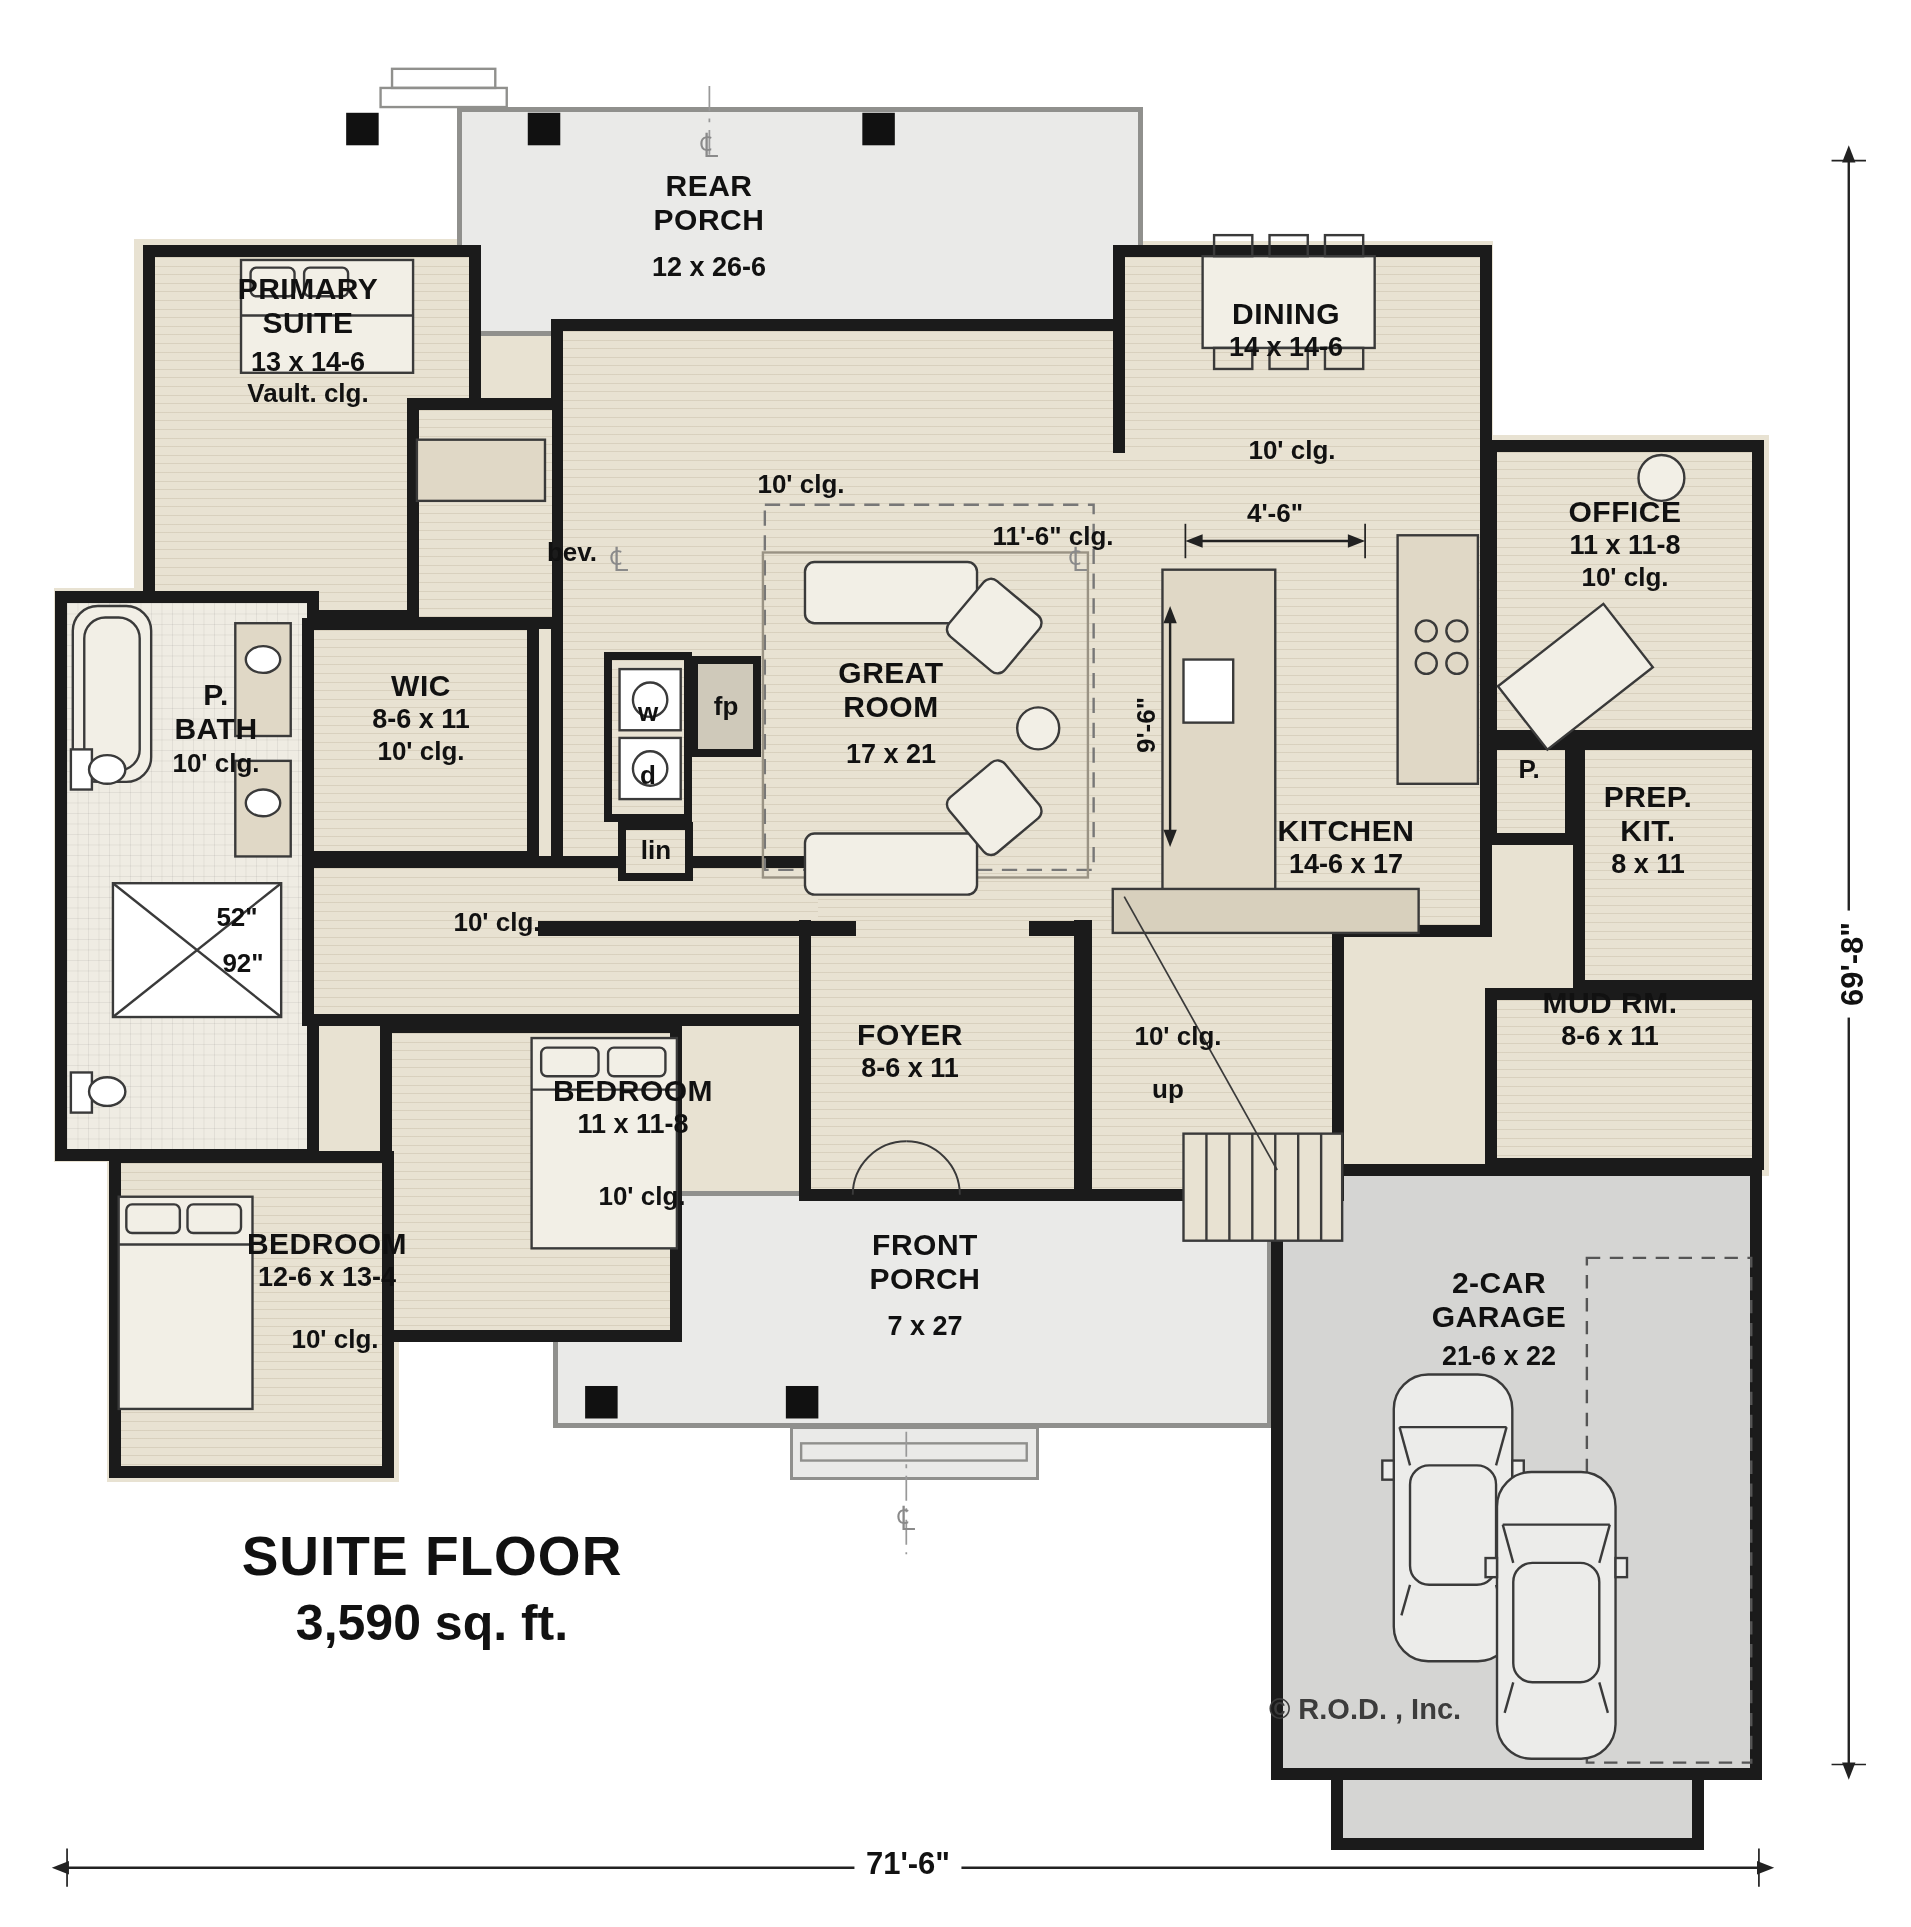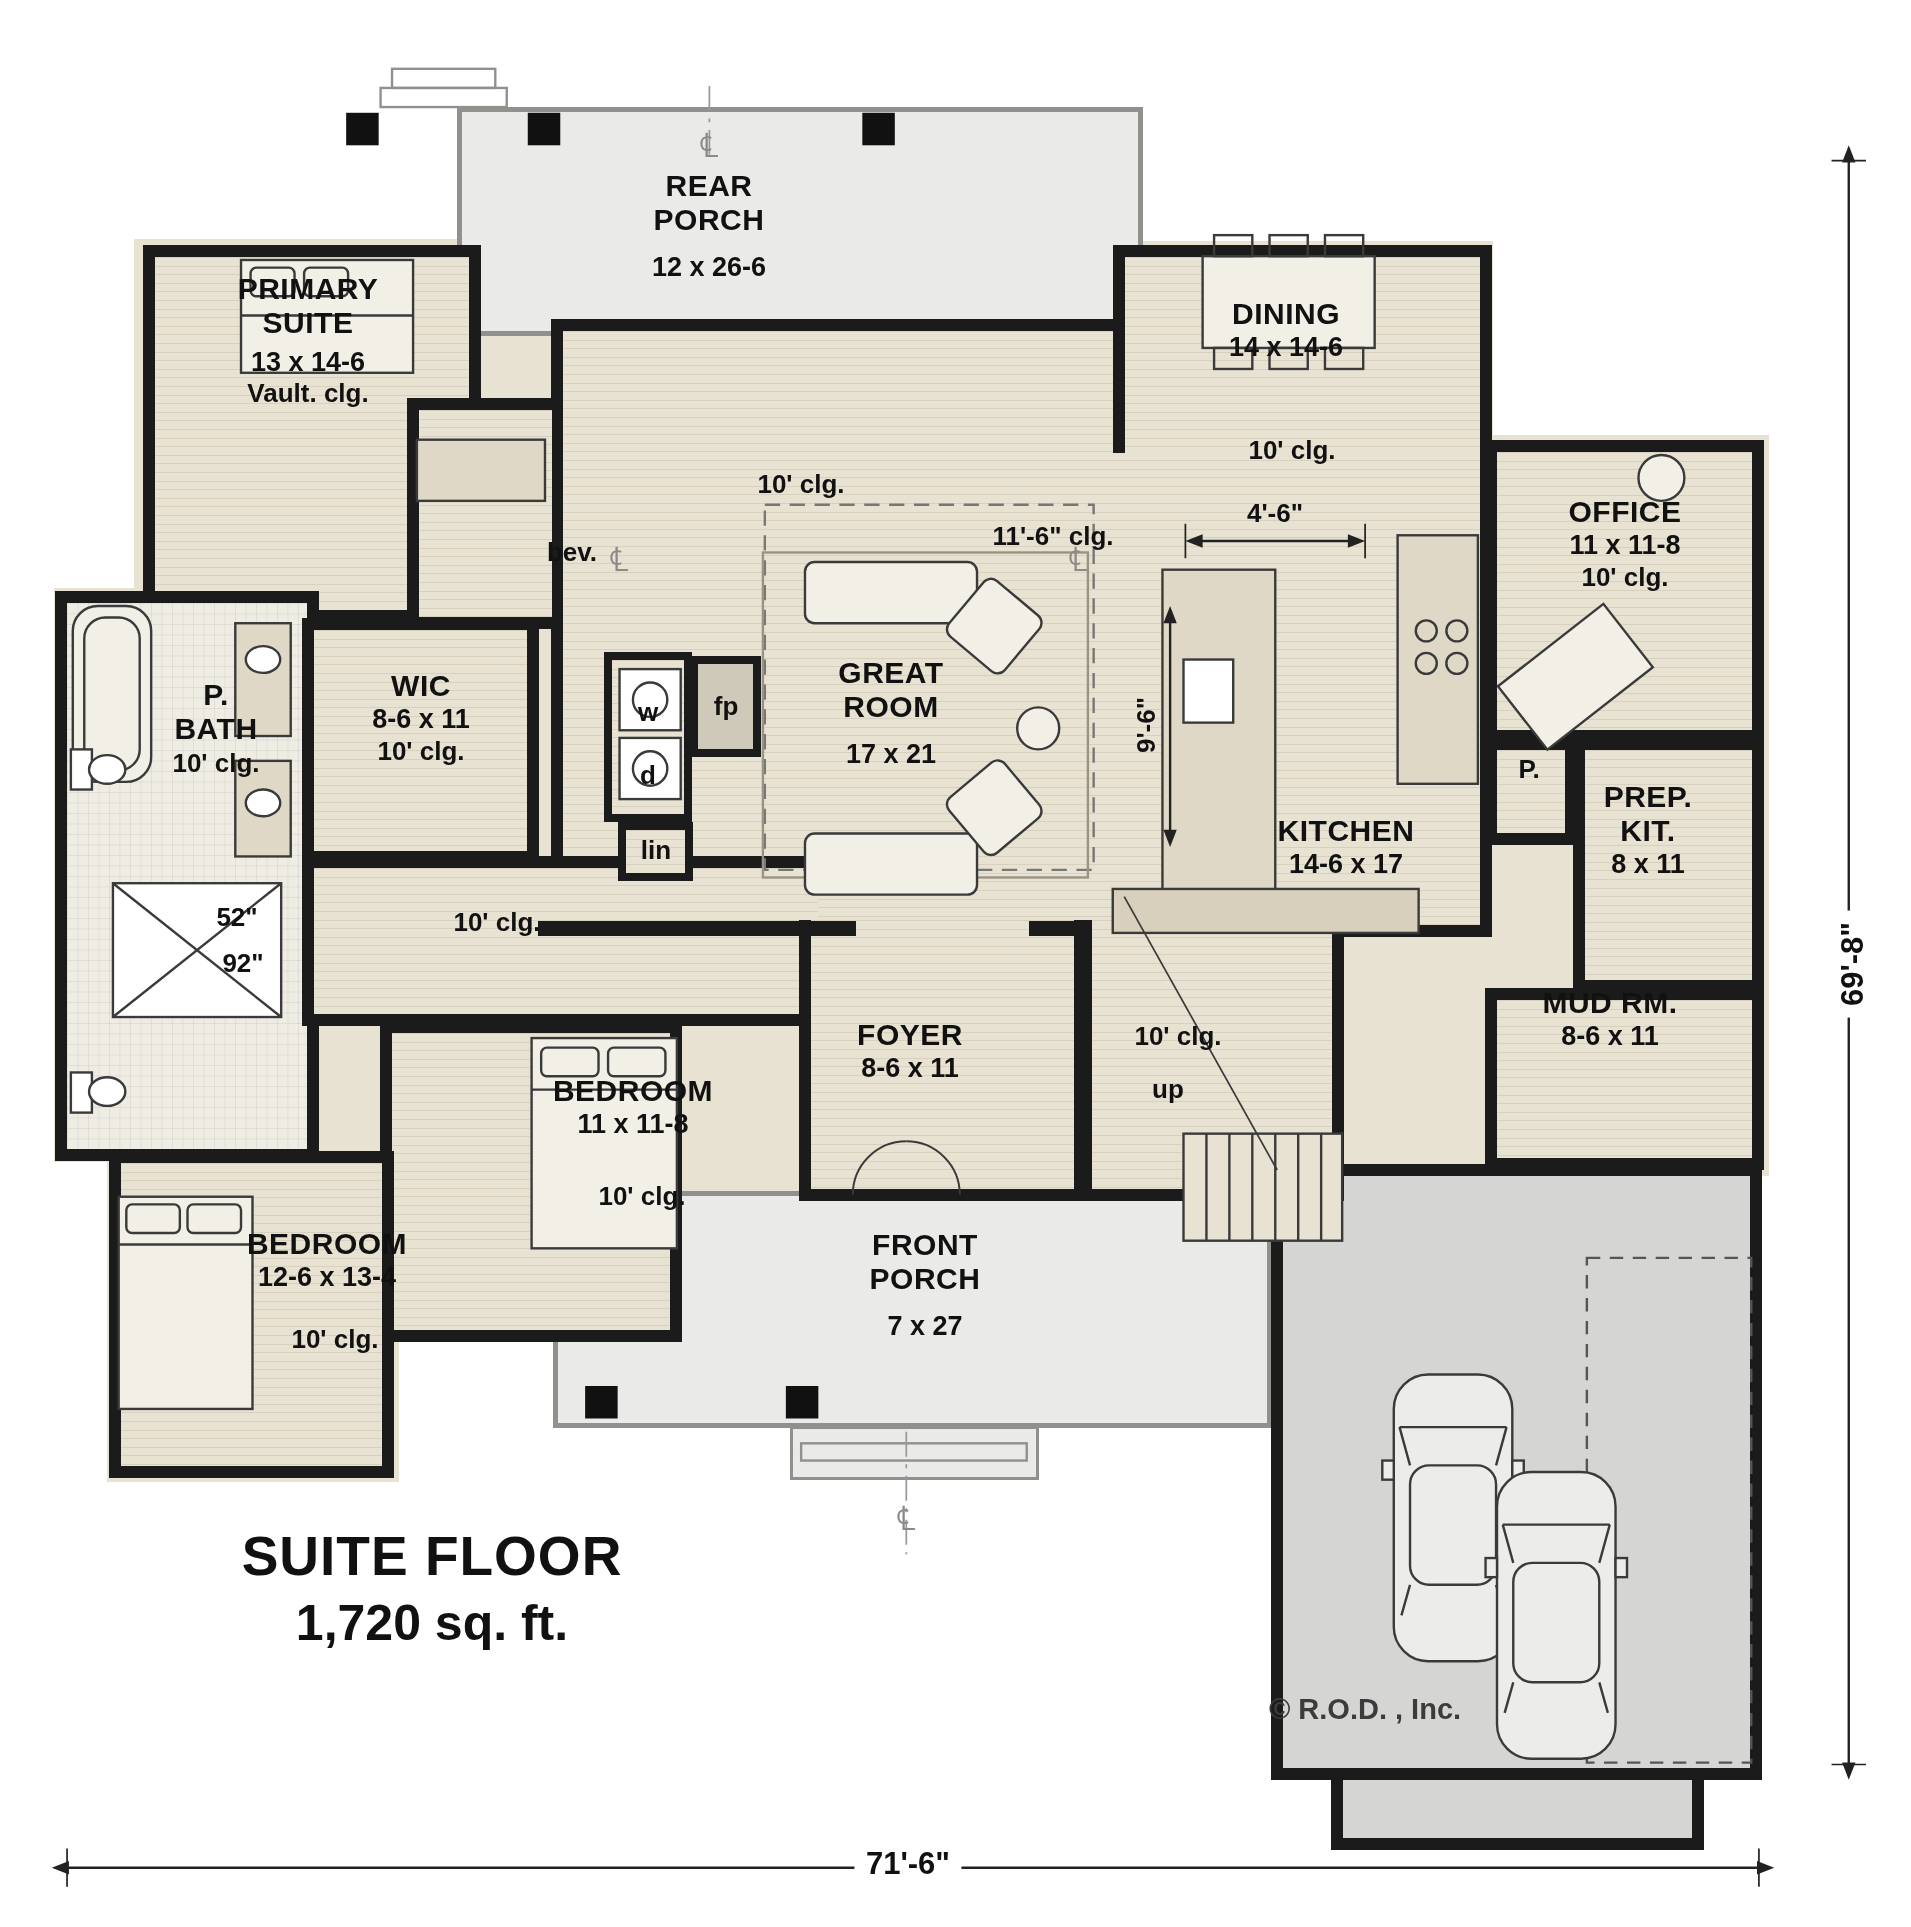--- a/index.html
+++ b/index.html
@@ -352,24 +352,28 @@
   <div class="lbl" style="left:335px;top:1338px">
       <div class="rc">10' clg.</div>
     </div>
 
   <div class="lbl" style="left:925px;top:1277px">
     <div class="rn wrap w160">FRONT PORCH</div>
     <div class="rs">7 x 27</div>
   </div>
   <div class="lbl" style="left:906px;top:1518px"><span class="cl">℄</span></div>
 
+  <div class="lbl" style="left:1499px;top:1315px">
+    <div class="rn wrap w180">2-CAR GARAGE</div>
+    <div class="rs">21-6 x 22</div>
+  </div>
 
   <div class="lbl" style="left:432px;top:1589px">
     <div class="title1">SUITE FLOOR</div>
-    <div class="title2">1,720 sq. ft.</div>
+    <div class="title2">3,590 sq. ft.</div>
   </div>
 
   <div class="lbl" style="left:1365px;top:1709px">
       <div class="copy">© R.O.D. , Inc.</div>
     </div>
 
   <div class="lbl" style="left:908px;top:1864px">
       <div class="dim">71'-6"</div>
     </div>
   <div class="lbl rot" style="left:1853px;top:964px">

